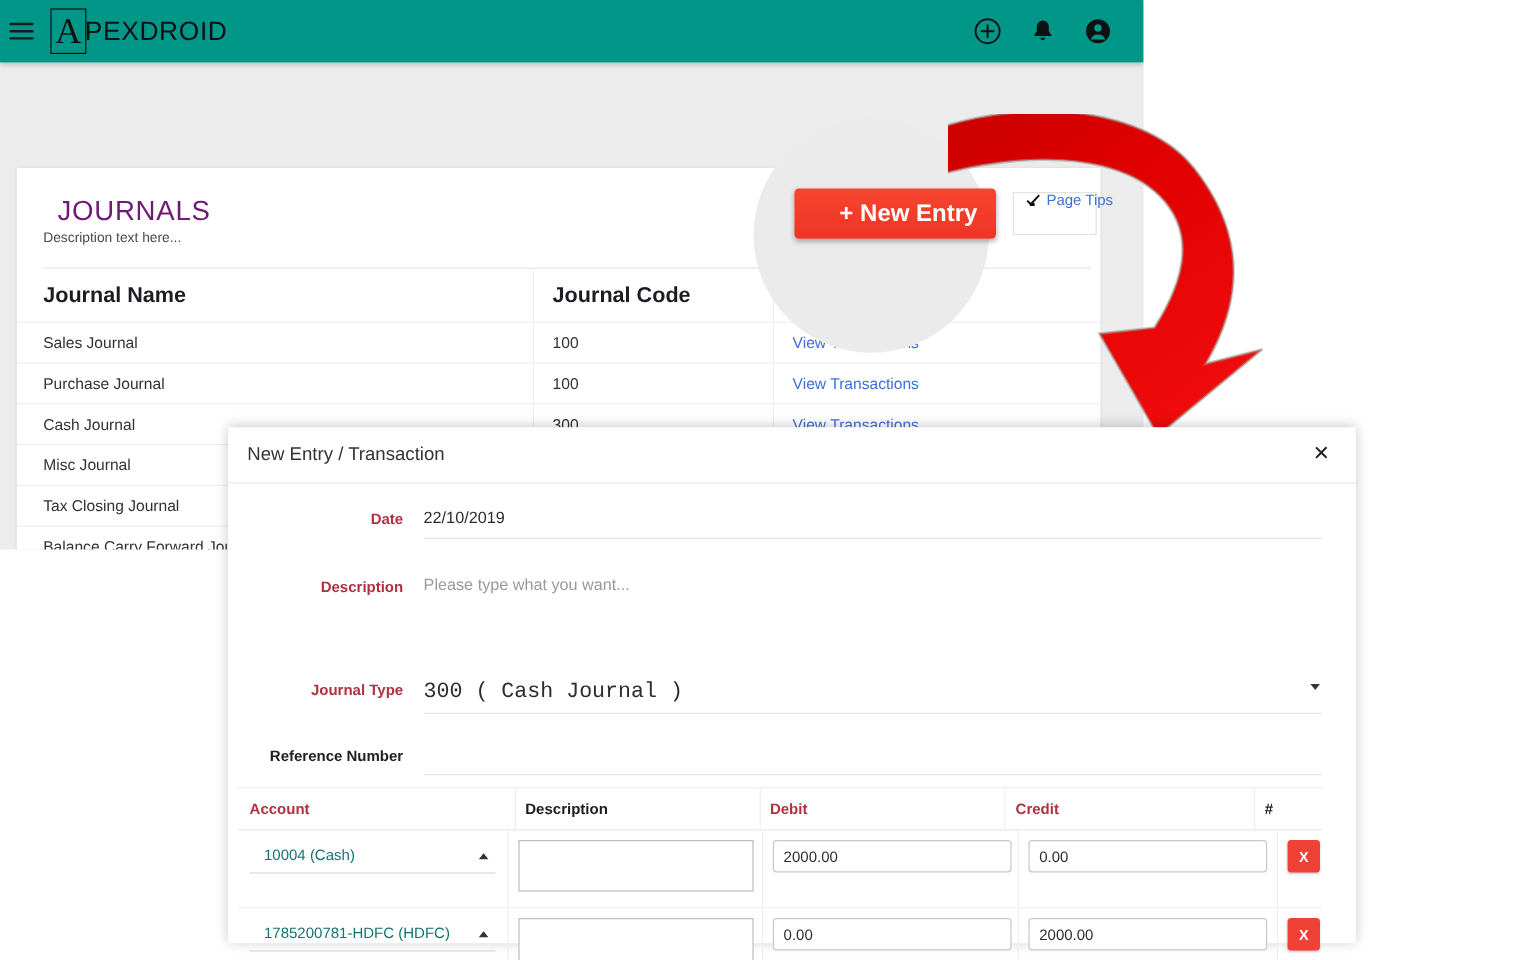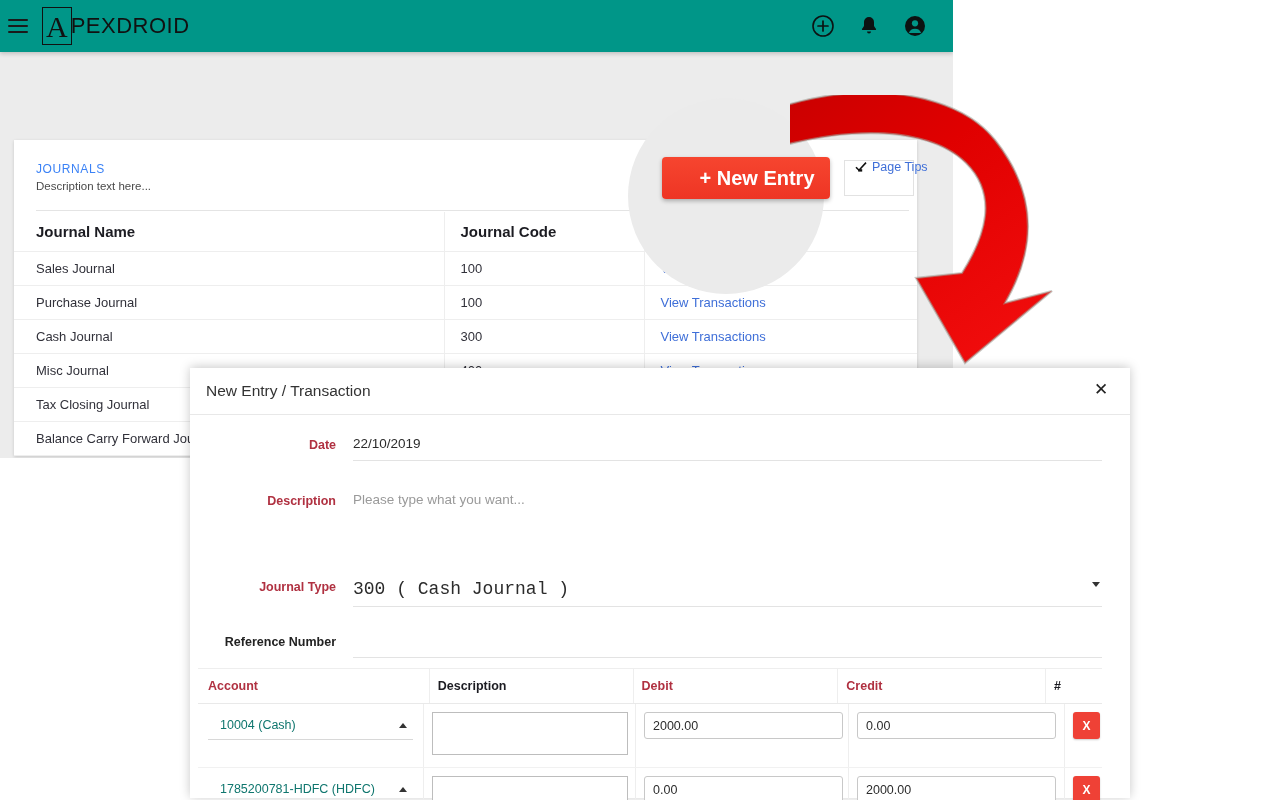--- a/index.html
+++ b/index.html
@@ -59,21 +59,21 @@
   .gq3 { left:0; top:9px; width:7px; height:8px; }
   .gq4 { left:9px; top:6px; width:8px; height:11px; }
   .crumb-text { font-size: 15.5px; color: #222; }
 
   
   .journals-card {
     position: absolute; left: 14px; top: 140px; width: 903px; min-height: 310px;
     background: #fff; box-shadow: 0 1px 3px rgba(0,0,0,.16);
     padding: 22px 0 0 0;
   }
-  .jt-title { font-size: 12px; color: #3b82f6; letter-spacing: .6px; padding-left: 22px; }
+  .jt-title { font-size: 23px; color: #701a75; letter-spacing: .6px; padding-left: 34px; }
   .jt-sub { font-size: 11.5px; color: #4a4a4a; padding-left: 22px; margin-top: 4px; }
   .jt-rule { height: 1px; background: #e4e4e4; margin: 18px 8px 0 22px; }
 
   .new-entry-btn {
     position: absolute; left: 648px; top: 17px; width: 168px; height: 42px;
     background: linear-gradient(180deg,#f6452f 0%,#ee3524 100%);
     color: #fff; border: none; border-radius: 4px;
     font-size: 20px; font-weight: bold; cursor: pointer;
     box-shadow: 0 2px 4px rgba(0,0,0,.28); z-index: 7; padding-left: 28px;
   }
@@ -87,42 +87,42 @@
   }
   .tips-check { width: 12px; height: 12px; display:block; }
   .tips-label { font-size: 12.5px; color: #3f6fd8; cursor: pointer; }
 
   
   table.jtable { width: 100%; border-collapse: collapse; margin-top: 1px; }
   table.jtable th, table.jtable td {
     text-align: left; border-bottom: 1px solid #eeeeee;
     font-size: 13px; color: #31313a; padding: 9px 0 9px 16px;
   }
-  table.jtable th { font-weight: bold; color: #1c1c22; font-size: 15px; padding-top: 11px; padding-bottom: 11px; }
+  table.jtable th { font-weight: bold; color: #1c1c22; font-size: 18px; padding-top: 11px; padding-bottom: 11px; }
   table.jtable th:first-child, table.jtable td:first-child { padding-left: 22px; width: 430px; }
   table.jtable th:nth-child(2), table.jtable td:nth-child(2) {
     width: 200px; border-left: 1px solid #eeeeee;
   }
   table.jtable th:nth-child(3), table.jtable td:nth-child(3) {
     border-left: 1px solid #eeeeee;
   }
   .vt-link { color: #3f6fd8; font-size: 13px; cursor: pointer; }
 
   
   .grey-arc {
     position: absolute; left: 628px; top: 98px; width: 196px; height: 196px;
     border-radius: 50%; background: #ebebeb; z-index: 1;
   }
 
   
   .red-arrow { position: absolute; left: 790px; top: 95px; width: 330px; height: 300px; z-index: 20; }
 
   
   .modal {
-    position: absolute; left: 190px; top: 368px; width: 940px; height: 430px;
+    position: absolute; left: 190px; top: 356px; width: 940px; height: 430px;
     background: #fff; box-shadow: 0 -1px 10px rgba(0,0,0,.22); z-index: 30;
   }
   .modal-head {
     height: 47px; border-bottom: 1px solid #e8e8e8;
     display: flex; align-items: center; padding: 0 18px 0 16px;
   }
   .modal-title { font-size: 15.5px; color: #333; }
   .modal-close {
     margin-left: auto; font-size: 17px; color: #222; cursor: pointer;
     width: 22px; height: 22px; line-height: 20px; text-align: center;

